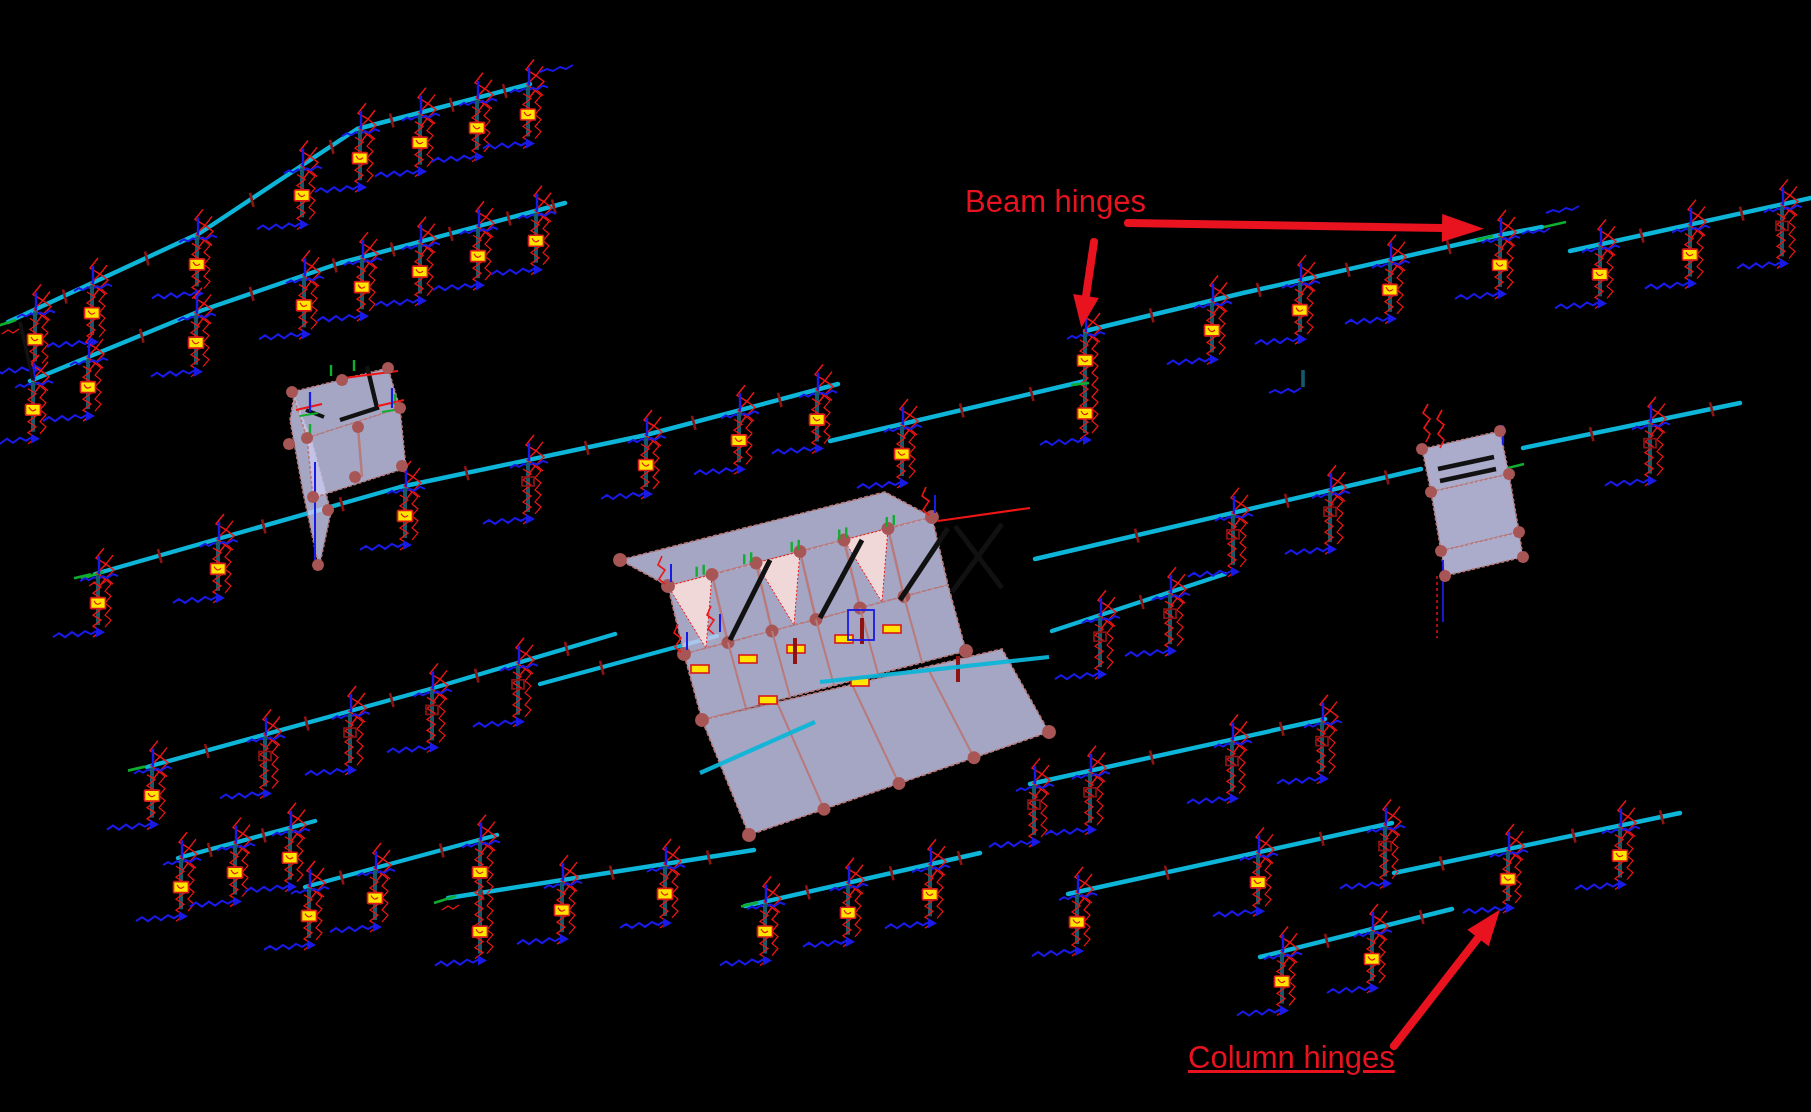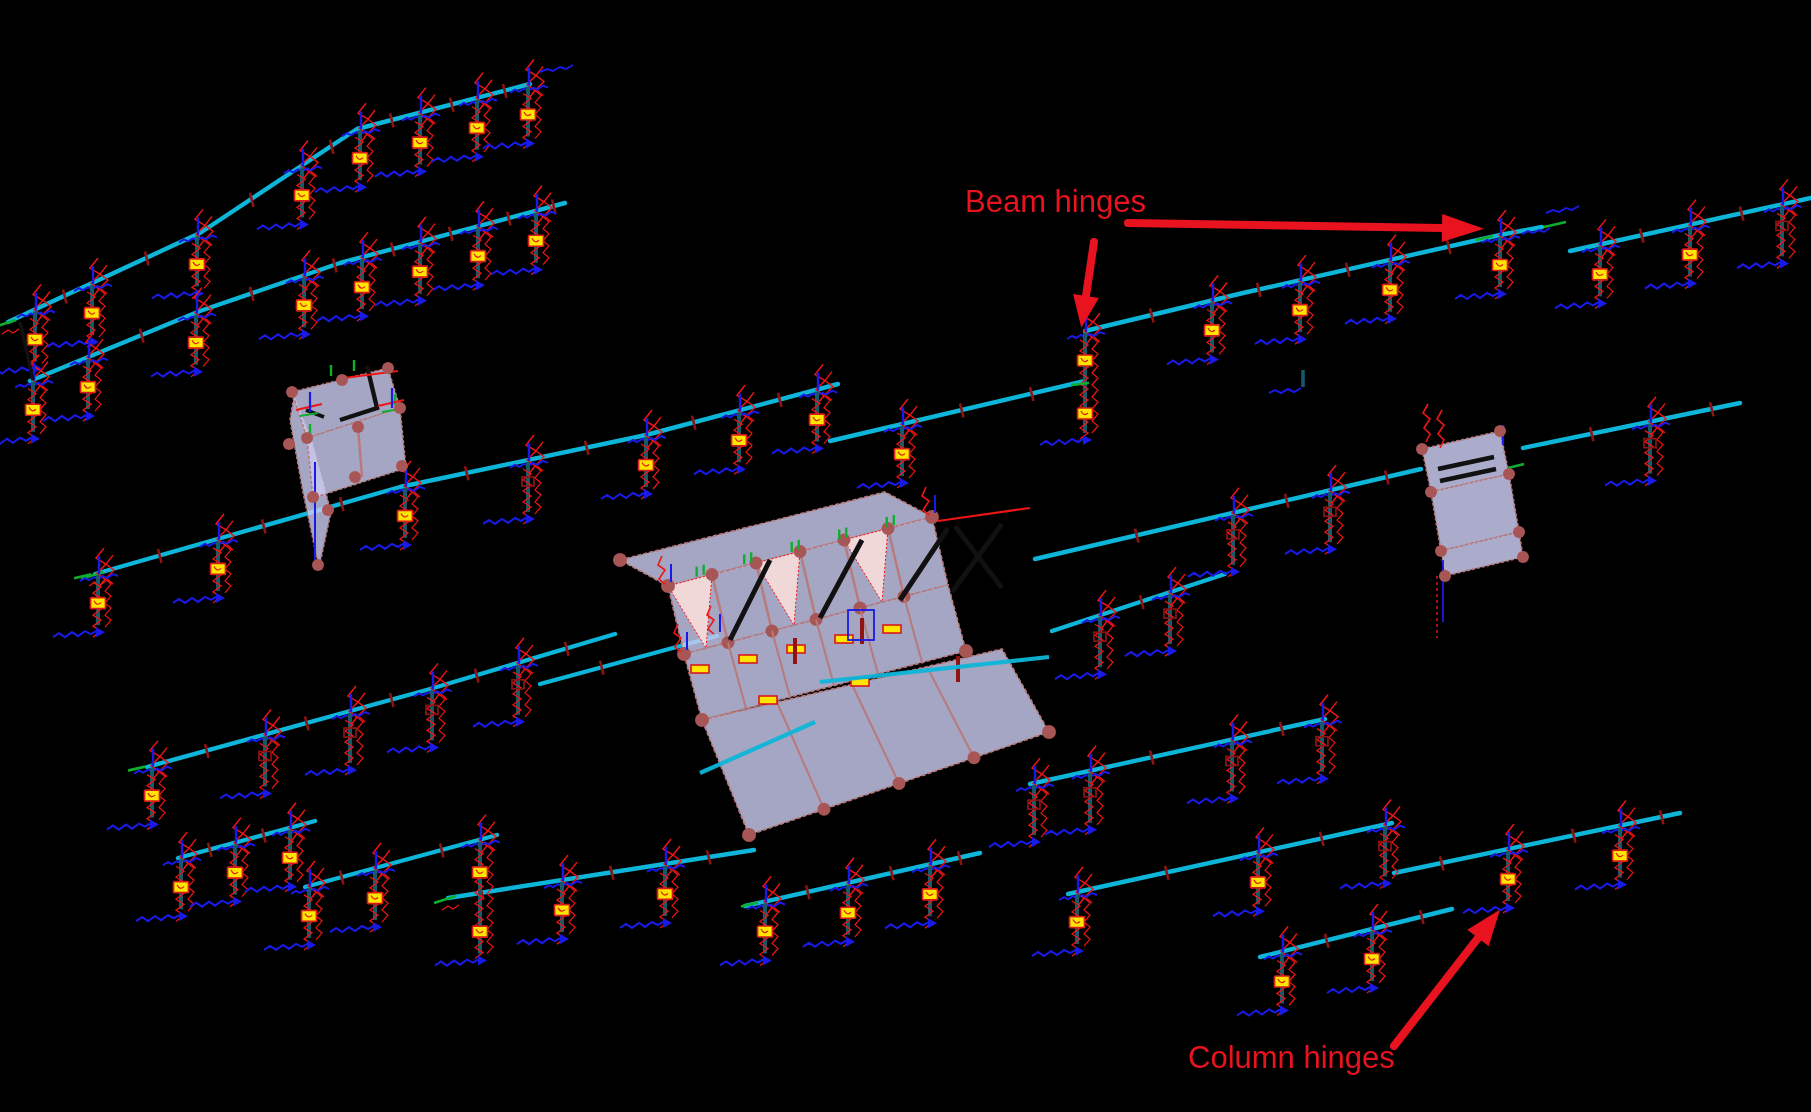--- a/index.html
+++ b/index.html
@@ -1115,14 +1115,14 @@
     <g id="layer-arrows">
         <line x1="1094" y1="242" x2="1086" y2="296" stroke="#e8131f" stroke-width="8" stroke-linecap="round"></line>
         <polygon points="1073.1403549893996,294.09486740583696 1098.8596450106004,297.90513259416304 1081.3104428451372,327.65451079532386" fill="#e8131f"></polygon>
         <line x1="1128" y1="223" x2="1442" y2="228" stroke="#e8131f" stroke-width="8" stroke-linecap="round"></line>
         <polygon points="1441.777098321376,241.99822541759013 1442.222901678624,214.00177458240987 1483.9946762527704,228.66870503587214" fill="#e8131f"></polygon>
         <line x1="1394" y1="1046" x2="1478" y2="938" stroke="#e8131f" stroke-width="8" stroke-linecap="round"></line>
         <polygon points="1488.6562549345804,946.2881982824514 1467.3437450654196,929.7118017175486 1500.101862086537,909.5833201744523" fill="#e8131f"></polygon>
       </g>
   </svg>
   <div class="anno-label" id="lbl-beam" style="left: 965px; top: 184px; font-size: 31px; color: rgb(232, 19, 31);">Beam hinges</div>
-  <div class="anno-label" id="lbl-col" style="left: 1188px; top: 1040px; font-size: 31px; color: rgb(232, 19, 31);">Column hinges</div>
+  <div class="anno-label" id="lbl-col" style="left: 1188px; top: 1040px; font-size: 31px; color: rgb(232, 19, 31); text-decoration: underline;">Column hinges</div>
 </div>
 
 </body></html>

